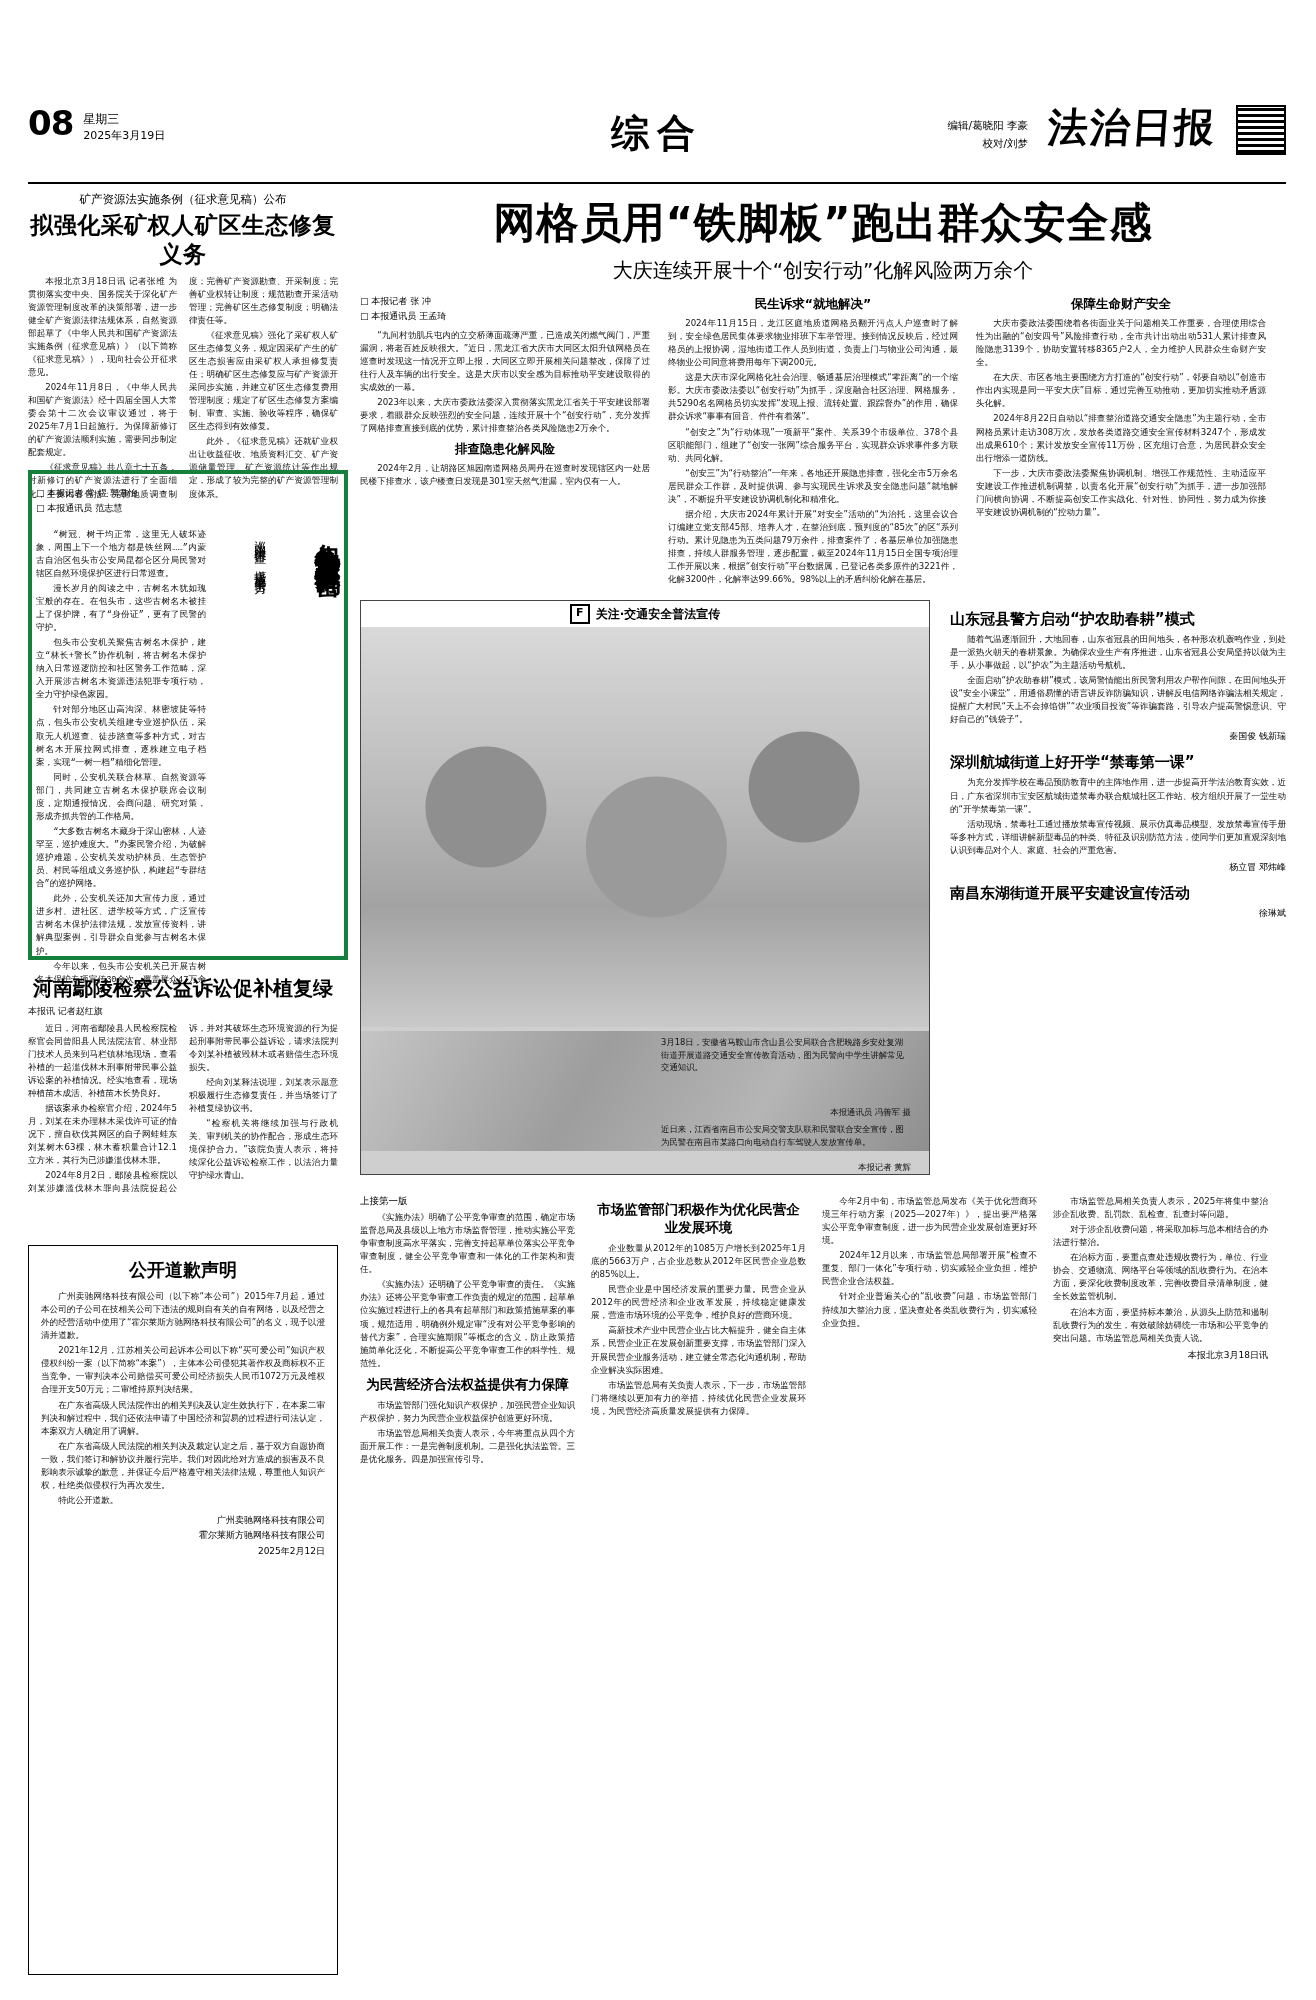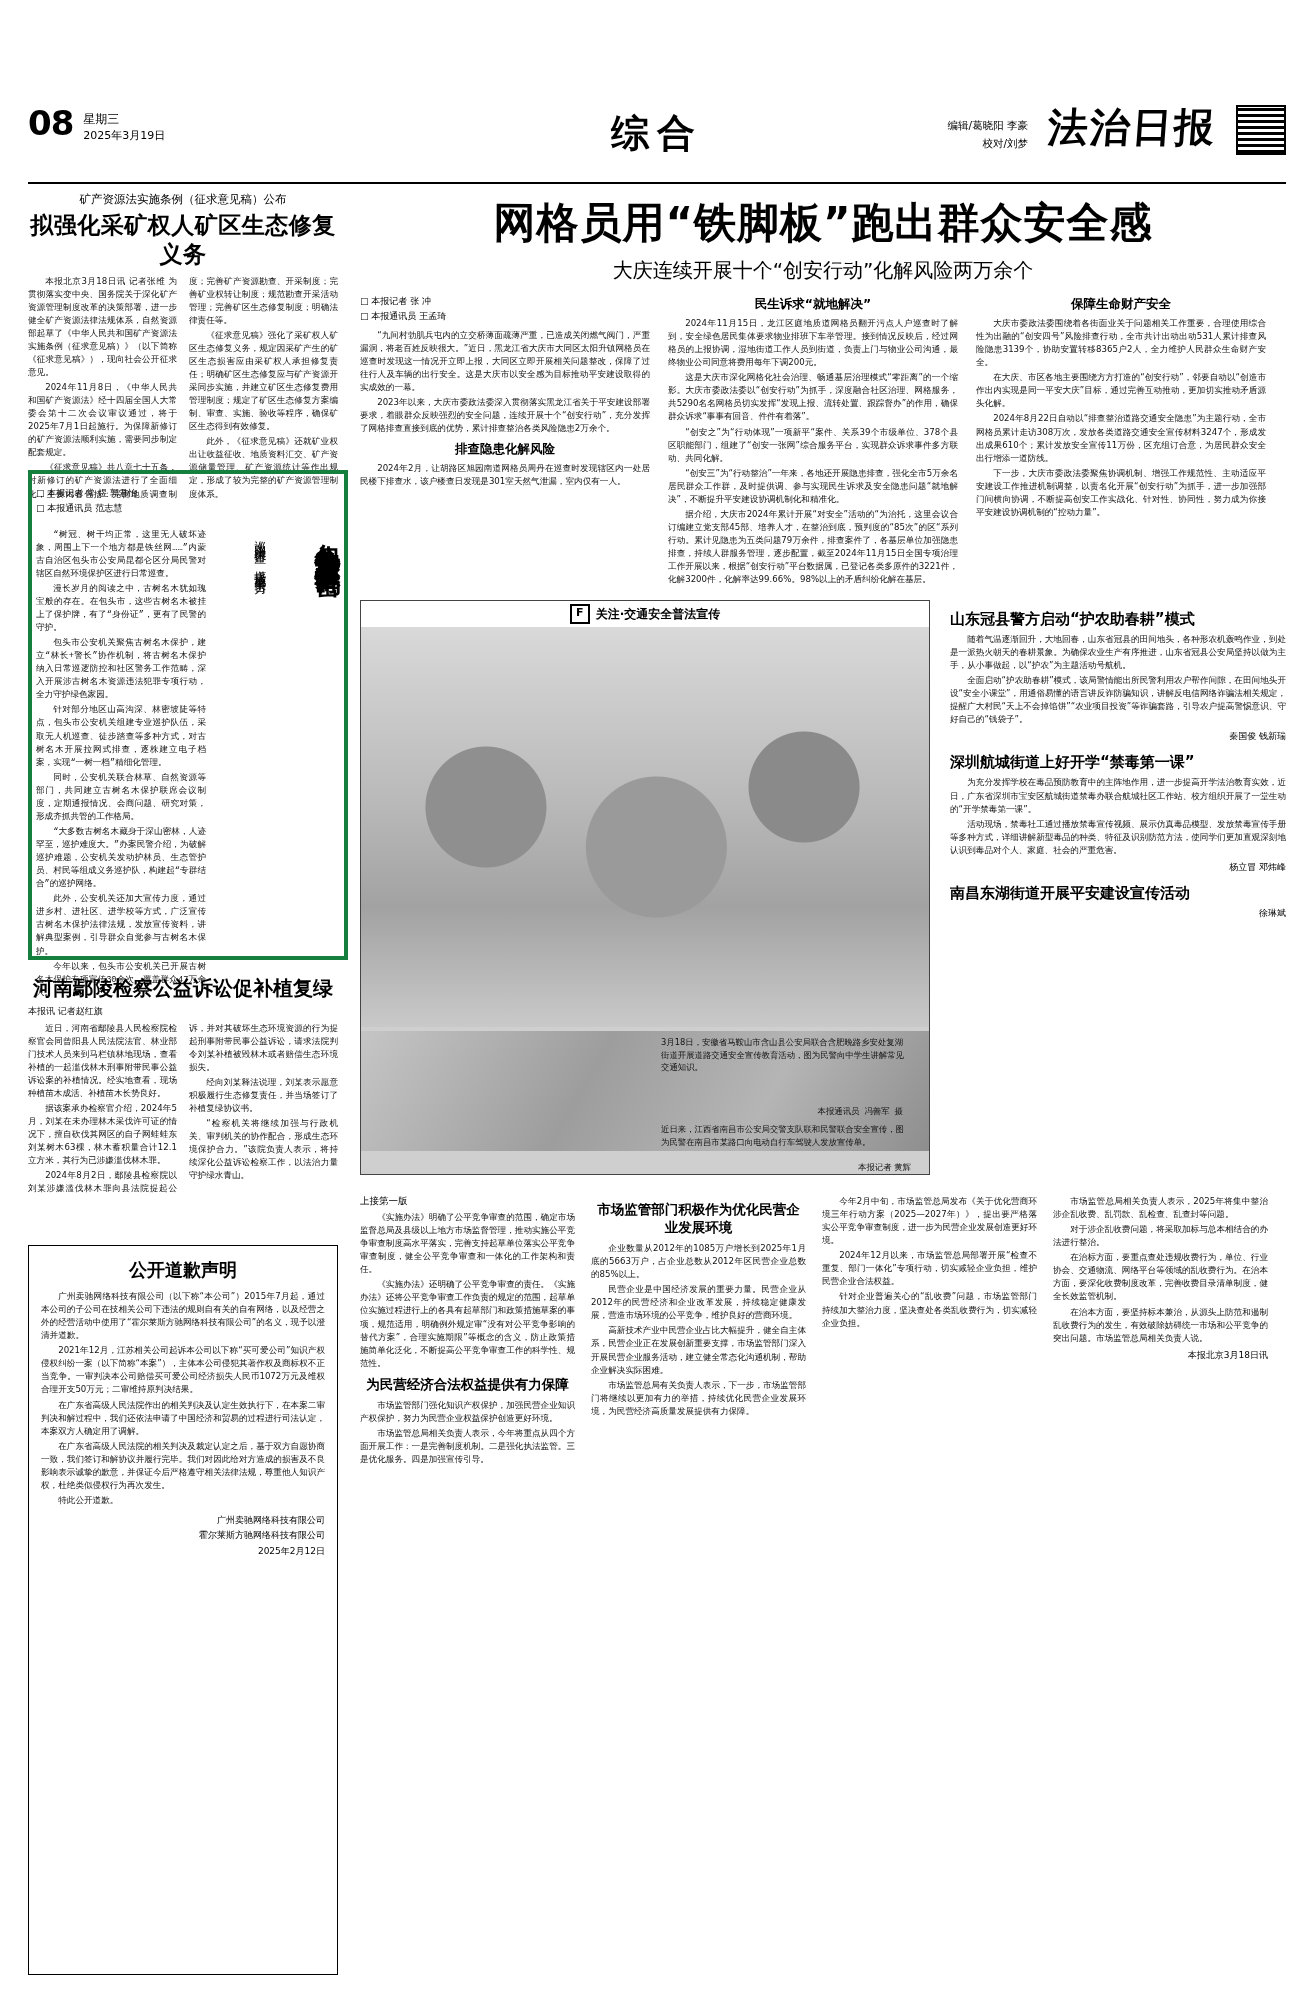--- a/index.html
+++ b/index.html
@@ -211,21 +211,21 @@
   </div>
 
   <div class="photo">
     <div class="ph-title">
       <span class="ph-f">F</span>
       <span>关注·交通安全普法宣传</span>
     </div>
     <div class="ph-img"></div>
     <div class="ph-img2"></div>
     <div class="cap tri" style="left:300px;top:435px;">3月18日，安徽省马鞍山市含山县公安局联合含肥晚路乡安处复湖街道开展道路交通安全宣传教育活动，图为民警向中学生讲解常见交通知识。</div>
-    <div class="cap capsig" style="left:292px;top:505px;font-family:Liberation Mono, monospace;">本报通讯员  冯善军  摄</div>
+    <div class="cap capsig" style="left:300px;top:505px;">本报通讯员  冯善军  摄</div>
     <div class="cap tri" style="left:300px;top:522px;">近日来，江西省南昌市公安局交警支队联和民警联合安全宣传，图为民警在南昌市某路口向电动自行车驾驶人发放宣传单。</div>
     <div class="cap capsig" style="left:300px;top:560px;width:250px;">
       <span>本报记者  黄辉</span>
     </div>
   </div>
 
   <div class="right2">
     <div>
       <div class="r-head">山东冠县警方启动“护农助春耕”模式</div>
       <div class="body">

